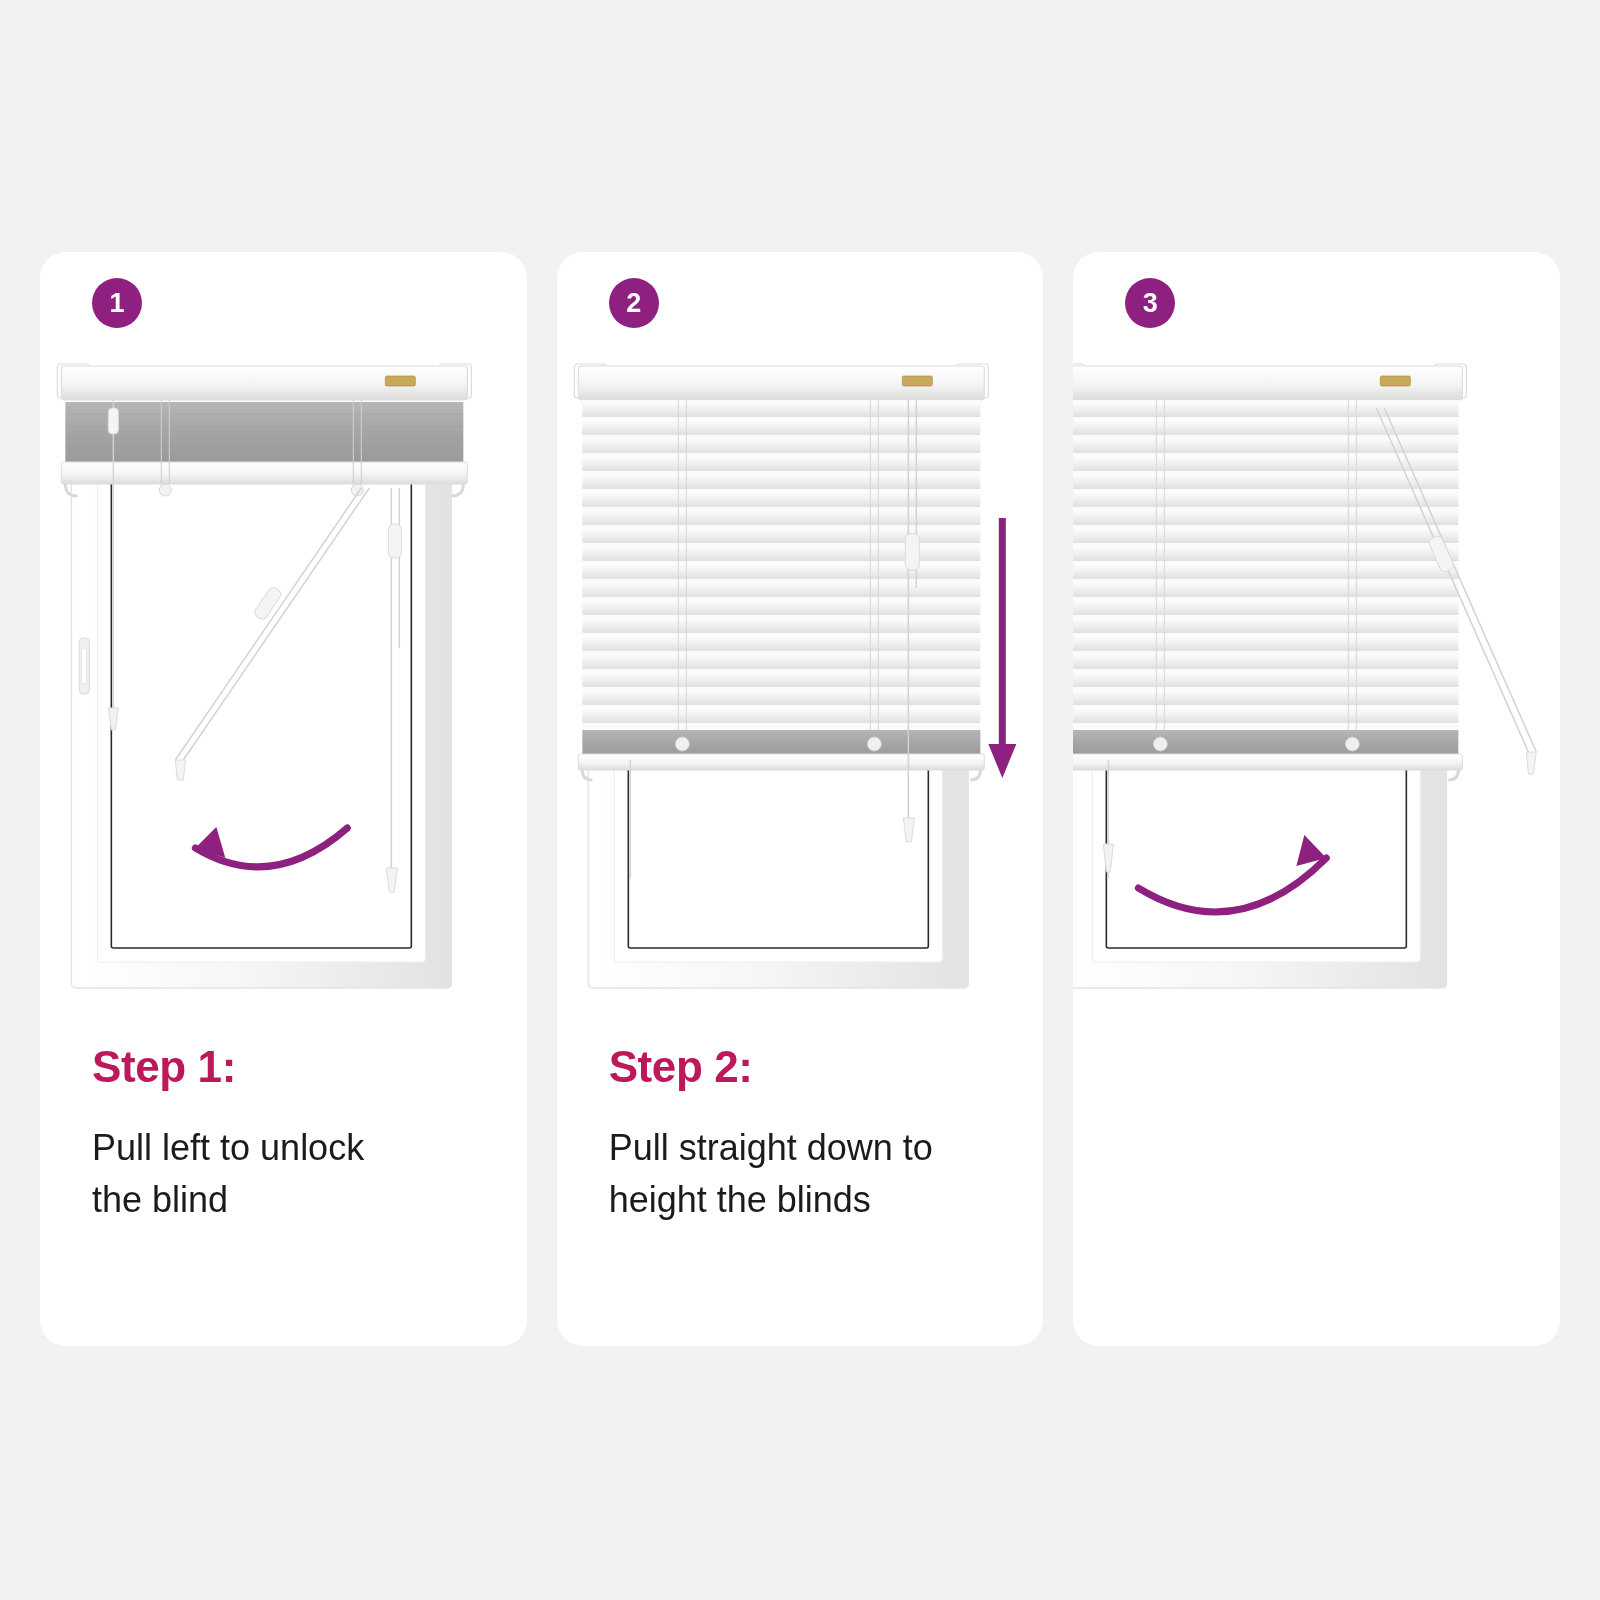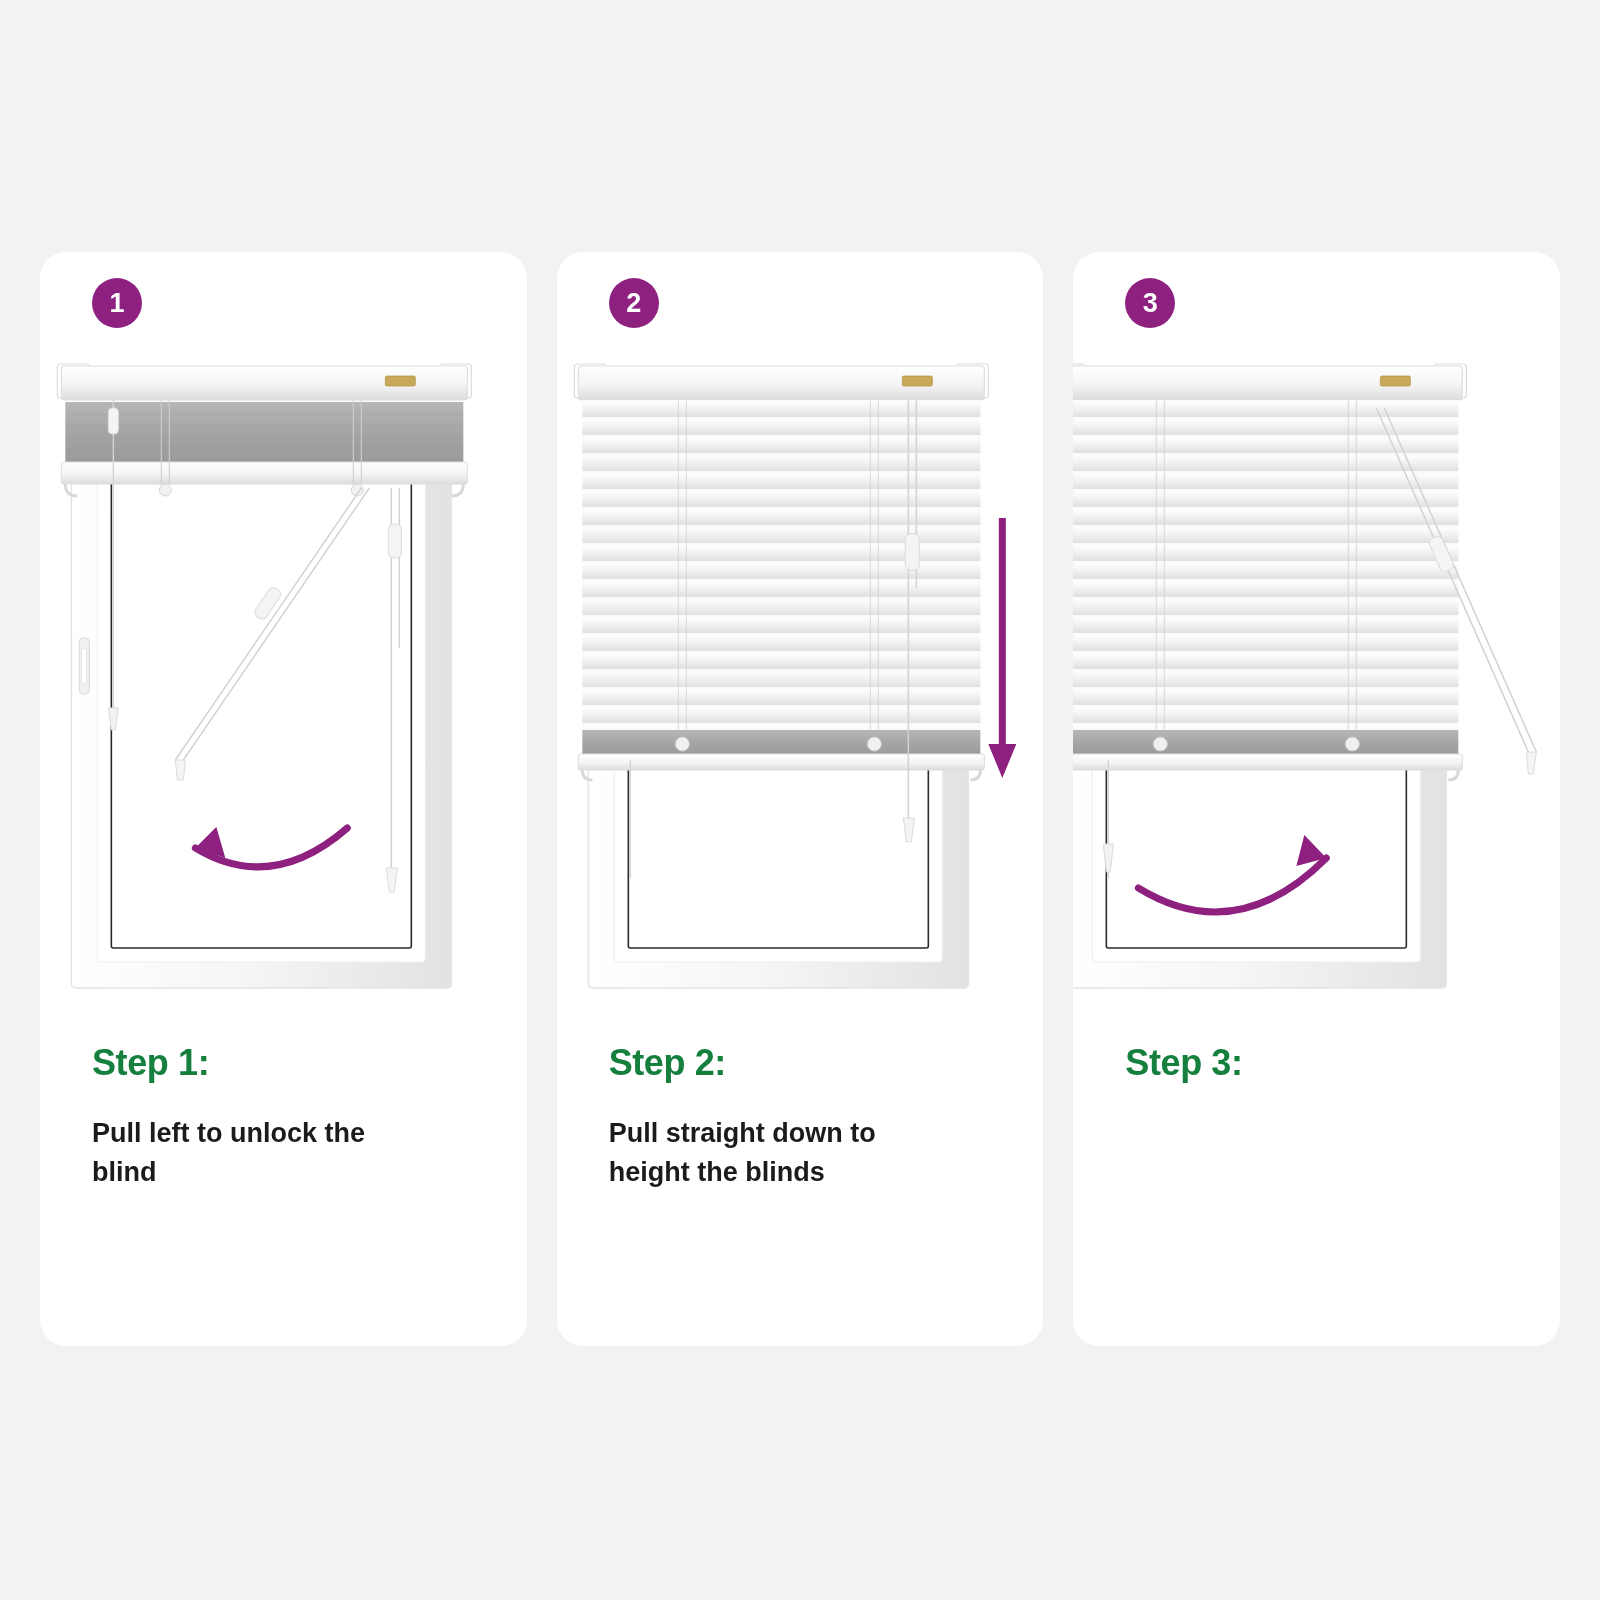--- a/index.html
+++ b/index.html
@@ -52,29 +52,29 @@
   }
   .stage svg { display: block; width: 100%; height: 100%; }
 
   
   .text-block {
     position: absolute;
     left: 52px; right: 40px;
     top: 790px;
   }
   .step-title {
-    font-size: 36px;
+    font-size: 44px;
     font-weight: bold;
-    color: #15803d;
+    color: #be185d;
     letter-spacing: -0.4px;
     margin-bottom: 30px;
   }
   .step-desc {
-    font-size: 27px;
-    font-weight: bold;
+    font-size: 36px;
+    font-weight: normal;
     color: #1b1b1b;
     line-height: 1.45;
     max-width: 330px;
   }
 </style>
 </head>
 <body>
 
 <div class="page">
   <div class="cards">
@@ -375,18 +375,17 @@
           </g>
 
           <g>
             <path d="M62 540 Q160 600 250 510" fill="none" stroke="#8e2080" stroke-width="7" stroke-linecap="round"></path>
             <path d="M250 510 l-30 8 l8 -31 z" fill="#8e2080"></path>
           </g>
         </svg>
       </div>
 
       <div class="text-block">
-        <div class="step-title">Step 3:</div>
       </div>
     </div>
 
   </div>
 </div>
 
 </body></html>

